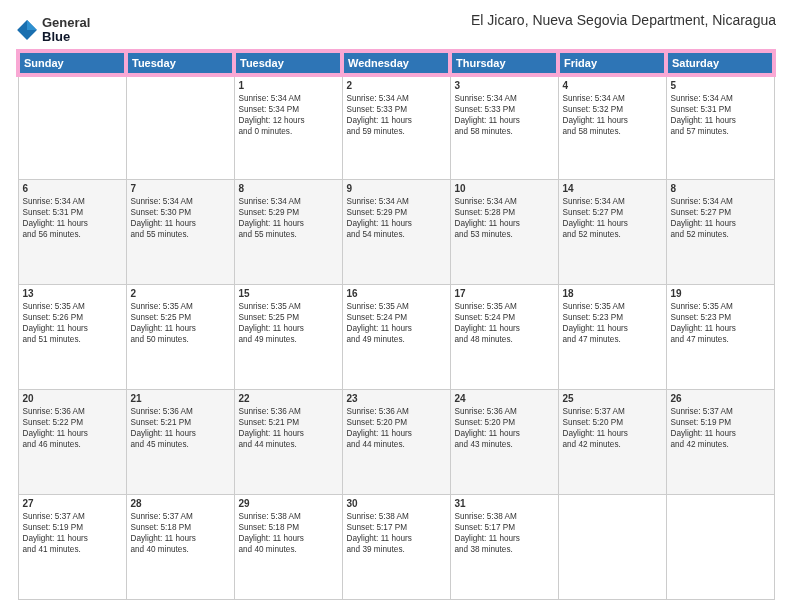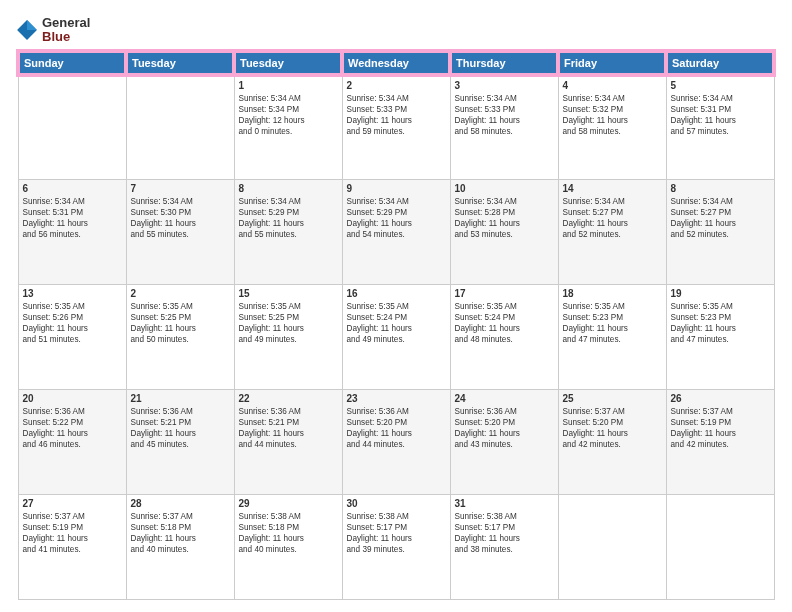--- a/index.html
+++ b/index.html
@@ -30,21 +30,21 @@
       justify-content: center;
     }
     .logo-text {
       display: flex;
       flex-direction: column;
       font-size: 13px;
       font-weight: bold;
       line-height: 1.1;
     }
     .logo-general { color: #333; }
-    .logo-blue { color: #7f1d1d; }
+    .logo-blue { color: #0f172a; }
     .logo-icon {
       width: 22px;
       height: 22px;
       margin-right: 4px;
     }
     .title-block {
       text-align: right;
     }
     .month-title {
       font-size: 32px;
@@ -111,20 +111,21 @@
       <svg class="logo-icon" viewBox="0 0 40 40">
         <polygon points="20,2 38,20 20,38 2,20" fill="#1a6faf"></polygon>
         <polygon points="20,2 38,20 20,20" fill="#2e90d0"></polygon>
       </svg>
       <div class="logo-text">
         <span class="logo-general">General</span>
         <span class="logo-blue">Blue</span>
       </div>
     </div>
     <div class="title-block">
+      <div class="location-title">El Jicaro, Nueva Segovia Department, Nicaragua</div>
     </div>
   </div>
 
   <table class="calendar">
     <thead>
       <tr>
         <th>Sunday</th>
         <th>Tuesday</th>
         <th>Tuesday</th>
         <th>Wednesday</th>

